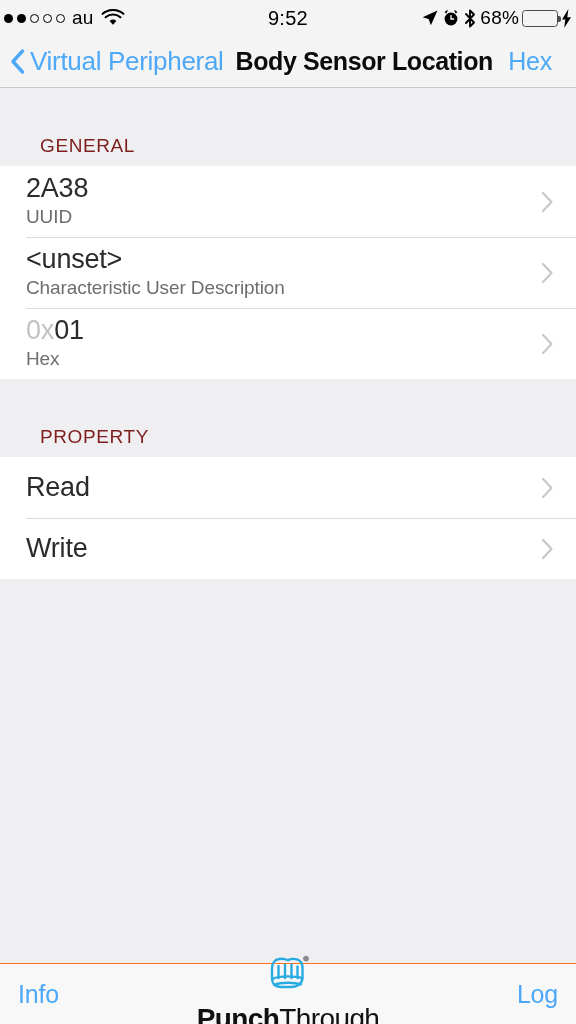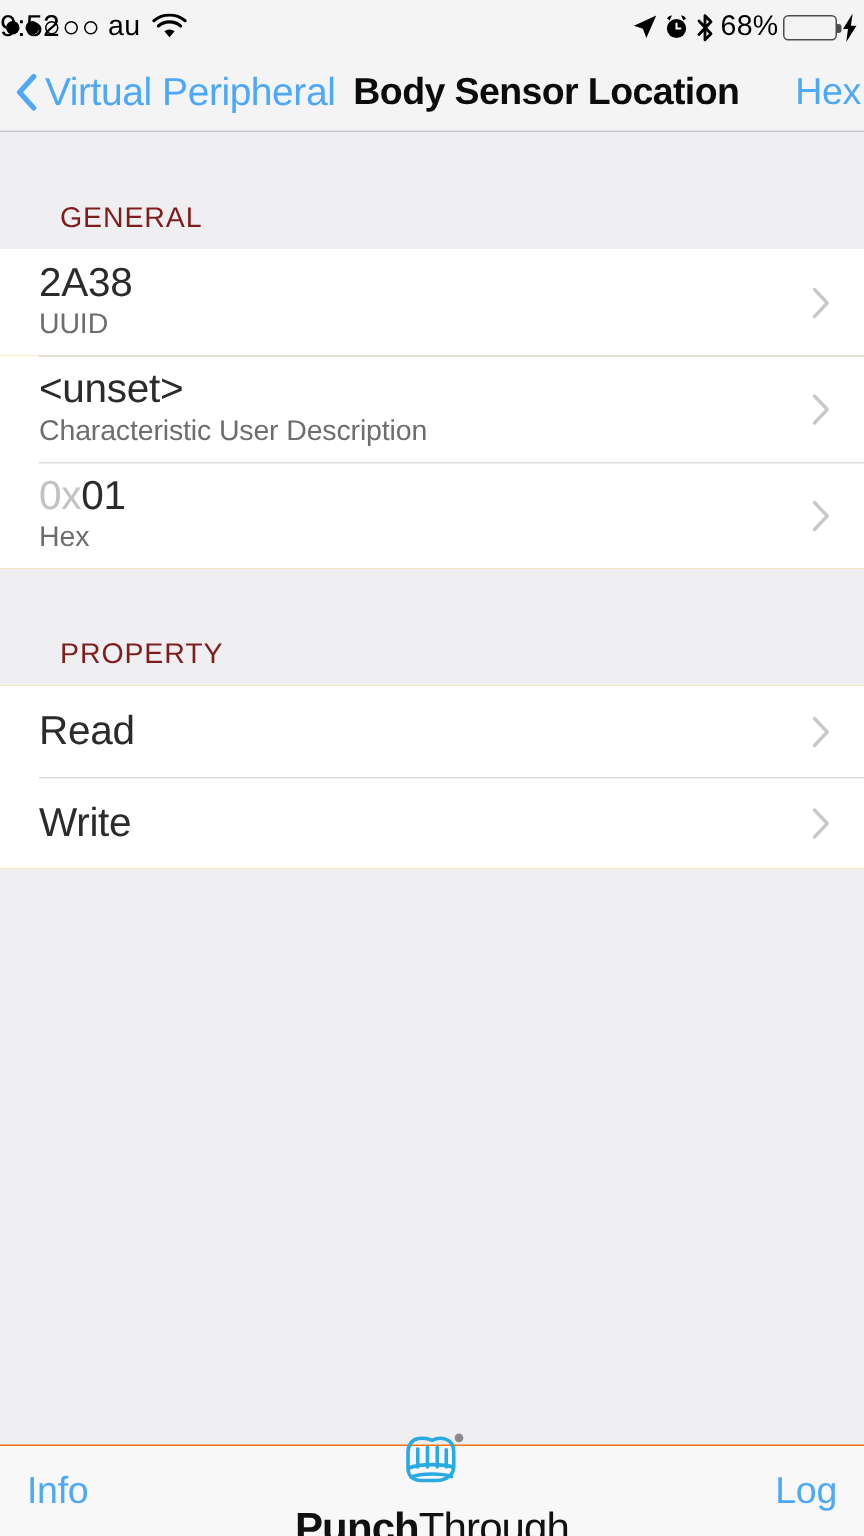--- a/index.html
+++ b/index.html
@@ -19,21 +19,21 @@
     padding:0 4px; position:relative;
     color:#000; font-size:20px;
   }
   .sb-left { display:flex; align-items:center; gap:7px; }
   .dots { display:flex; align-items:center; gap:4px; }
   .dot { width:9px; height:9px; border-radius:50%; }
   .dot.full { background:#000; }
   .dot.empty { background:transparent; border:1.4px solid #000; }
   .carrier { font-size:19px; letter-spacing:0.2px; color:#000; }
   .sb-time {
-    position:absolute; left:0; right:0; 
+    position:absolute; left:0; right:0; text-align:center;
     font-size:20px; font-weight:400; letter-spacing:0.3px; color:#000;
   }
   .sb-right {
     margin-left:auto; display:flex; align-items:center; gap:3px;
     position:relative; z-index:2;
   }
   .pct { font-size:19px; color:#000; letter-spacing:0.2px; }
   .battery {
     width:36px; height:17px; border:1.6px solid #4c4c4c;
     border-radius:3.5px; position:relative; padding:1.5px;
@@ -42,21 +42,21 @@
     content:""; position:absolute; right:-4px; top:5px;
     width:2.6px; height:6px; background:#4c4c4c; border-radius:0 2px 2px 0;
   }
   .battery .lvl { height:100%; background:#4CD964; border-radius:1.5px; }
 
   
   .navbar {
     height:52px; background:#F4F4F5;
     display:flex; align-items:center;
     border-bottom:1px solid #C9C9CE;
-    position:relative; padding:0 2px 0 10px;
+    position:relative; padding:0 24px 0 10px;
   }
   .back {
     display:flex; align-items:center; gap:5px;
     color:#4DA8F7; cursor:pointer;
   }
   .chev-back {
     width:15px; height:25px; flex:none;
   }
   .back-label { font-size:26px; letter-spacing:-0.3px; color:#4DA8F7; }
   .nav-title {

